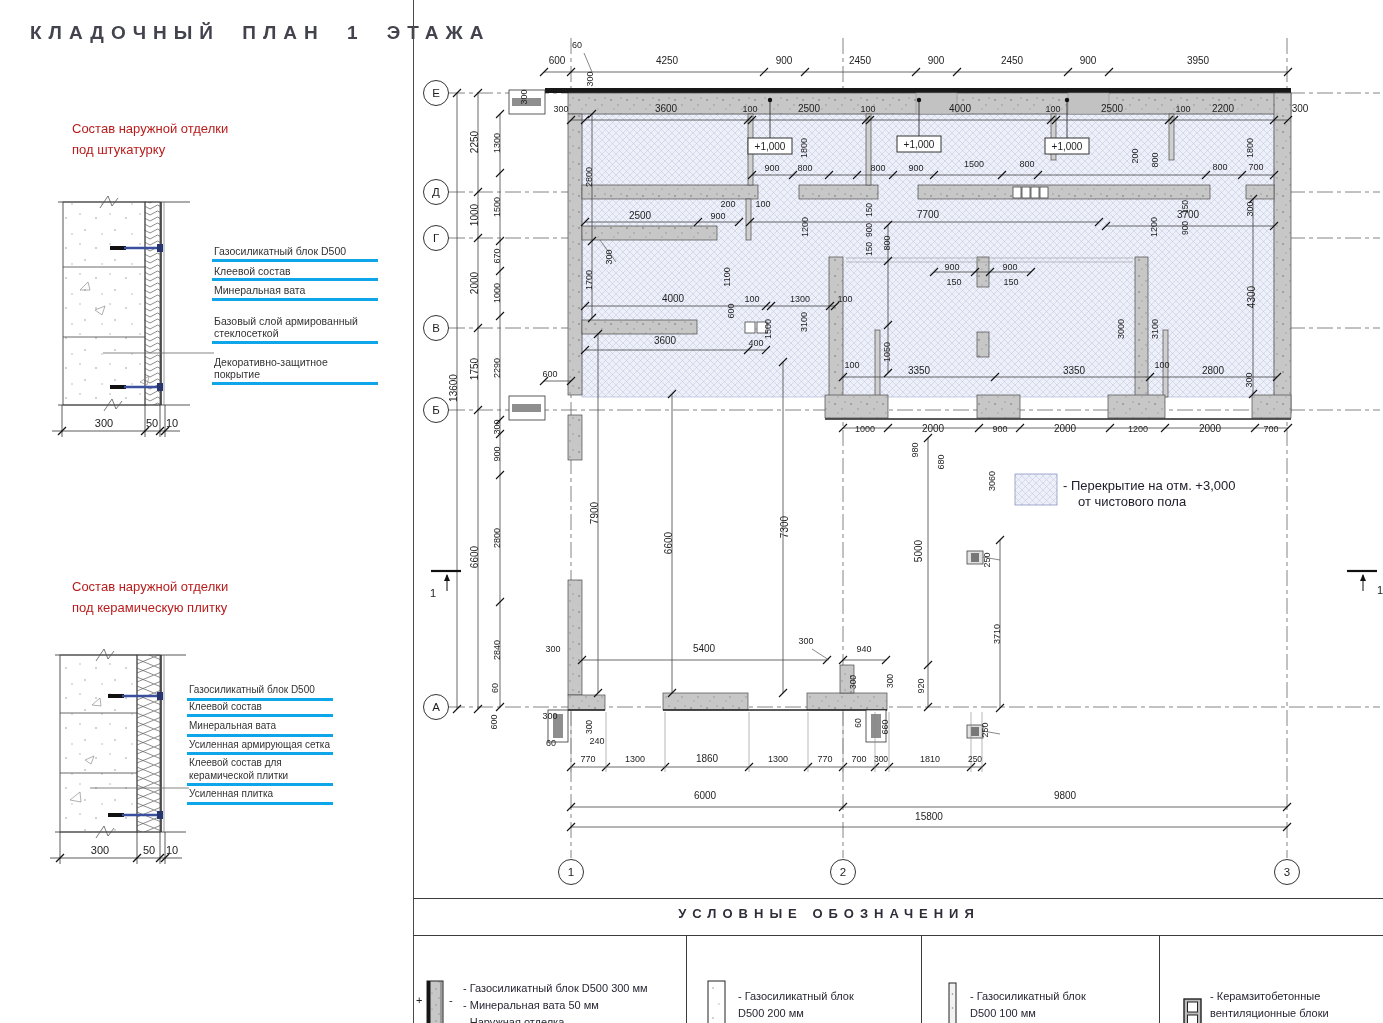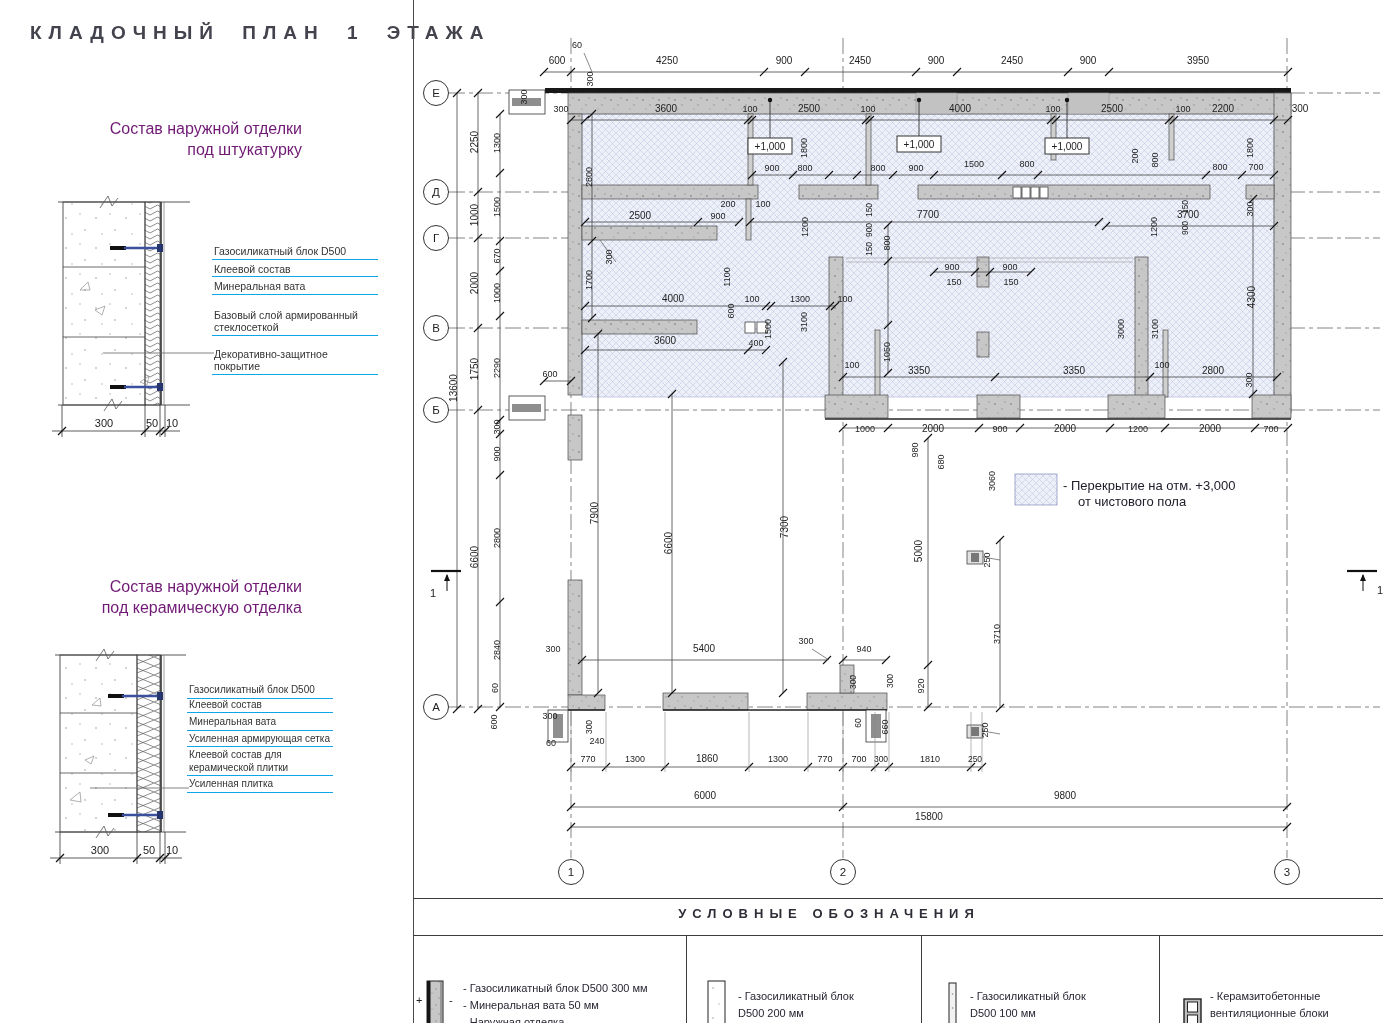--- a/index.html
+++ b/index.html
@@ -3,25 +3,25 @@
 <meta charset="utf-8">
 <style>
   html,body{margin:0;padding:0;background:#fff;}
   *{box-sizing:border-box;}
   .stage{position:relative;width:1383px;height:1023px;background:#fff;overflow:hidden;
          font-family:"Liberation Sans",sans-serif;color:#2b2b2b;}
   .vdivider{position:absolute;left:413px;top:0;width:1px;height:1023px;background:#4a4a4a;}
   
   .main-title{position:absolute;left:30px;top:22px;width:380px;font-size:19px;font-weight:bold;
               letter-spacing:7px;word-spacing:10px;color:#43434e;white-space:nowrap;}
-  .det-title{position:absolute;text-align:right;font-size:16px;color:#701a75;line-height:21px;width:230px;}
+  .det-title{position:absolute;text-align:left;font-size:13px;color:#b91c1c;line-height:21px;width:230px;}
   .det-title.t1{left:72px;top:118px;}
   .det-title.t2{left:72px;top:576px;}
   .lbl-block{position:absolute;font-size:10.5px;color:#333;}
-  .lbl-block .row{border-bottom:1px solid #0ea5e9;padding:0 2px 1px 2px;line-height:12.5px;}
+  .lbl-block .row{border-bottom:3px solid #0ea5e9;padding:0 2px 1px 2px;line-height:12.5px;}
   .d1-labels{left:212px;top:245px;width:166px;}
   .d2-labels{left:187px;top:684px;width:146px;font-size:10px;}
   .det-svg{position:absolute;}
   
   .plan-svg{position:absolute;left:413px;top:0;width:970px;height:1023px;}
   
   .legend-top{position:absolute;left:413px;top:898px;width:970px;height:1px;background:#3c3c3c;}
   .legend-mid{position:absolute;left:413px;top:935px;width:970px;height:1px;background:#3c3c3c;}
   .legend-title{position:absolute;left:413px;top:906px;width:832px;text-align:center;font-size:13px;
                 font-weight:bold;letter-spacing:6px;color:#2e2e38;}
@@ -98,21 +98,21 @@
   <div class="lbl-block d1-labels">
     <div class="row" style="min-height:13px">Газосиликатный блок D500</div>
     <div class="row" style="min-height:17px;padding-top:3px">Клеевой состав</div>
     <div class="row" style="min-height:16px;padding-top:3px">Минеральная вата</div>
     <div class="row" style="min-height:29px;padding-top:14px">Базовый слой армированный стеклосеткой</div>
     <div class="row" style="min-height:29px;padding-top:12px">Декоративно-защитное покрытие</div>
   </div>
 
   <div class="det-title t2">
     <div>Состав наружной отделки</div>
-    <div>под керамическую отделка</div>
+    <div>под керамическую плитку</div>
   </div>
 
   <svg class="det-svg" style="left:40px;top:645px;" width="350" height="235" viewBox="40 645 350 235">
     <defs>
       <pattern id="ins2" width="22" height="9" patternUnits="userSpaceOnUse">
         <path d="M0,0 L22,9 M22,0 L0,9" fill="none" stroke="#5a5a5a" stroke-width="0.7"></path>
       </pattern>
     </defs>
     <line x1="55" y1="655" x2="186" y2="655" stroke="#444" stroke-width="0.9"></line>
     <line x1="55" y1="832" x2="186" y2="832" stroke="#444" stroke-width="0.9"></line>

